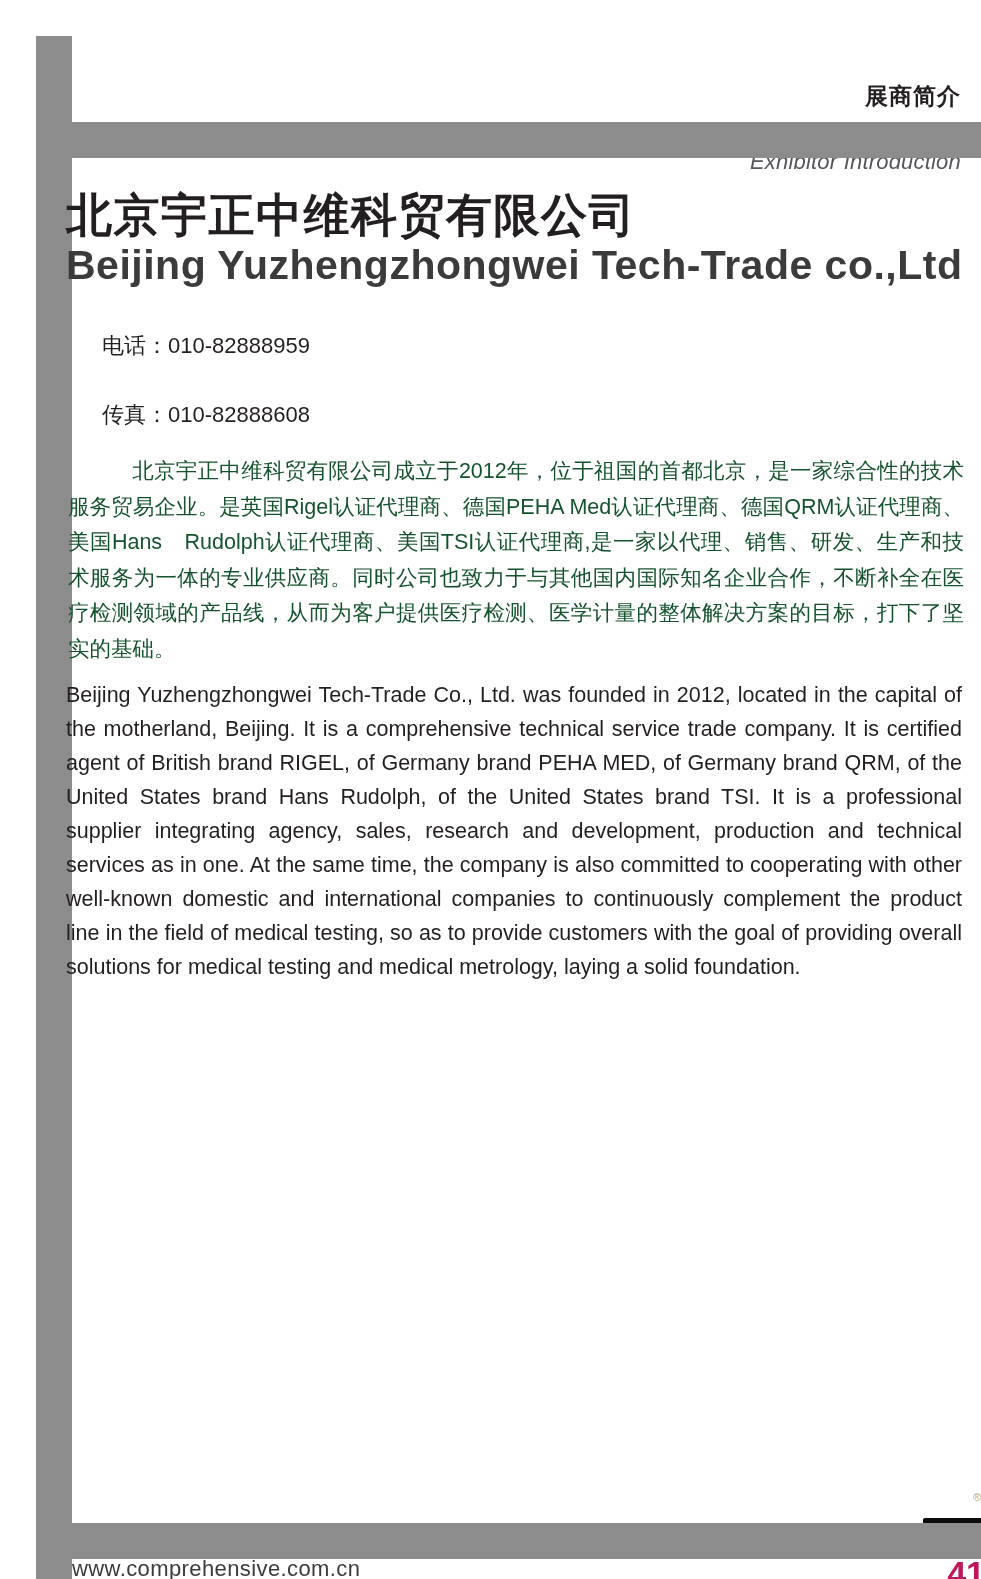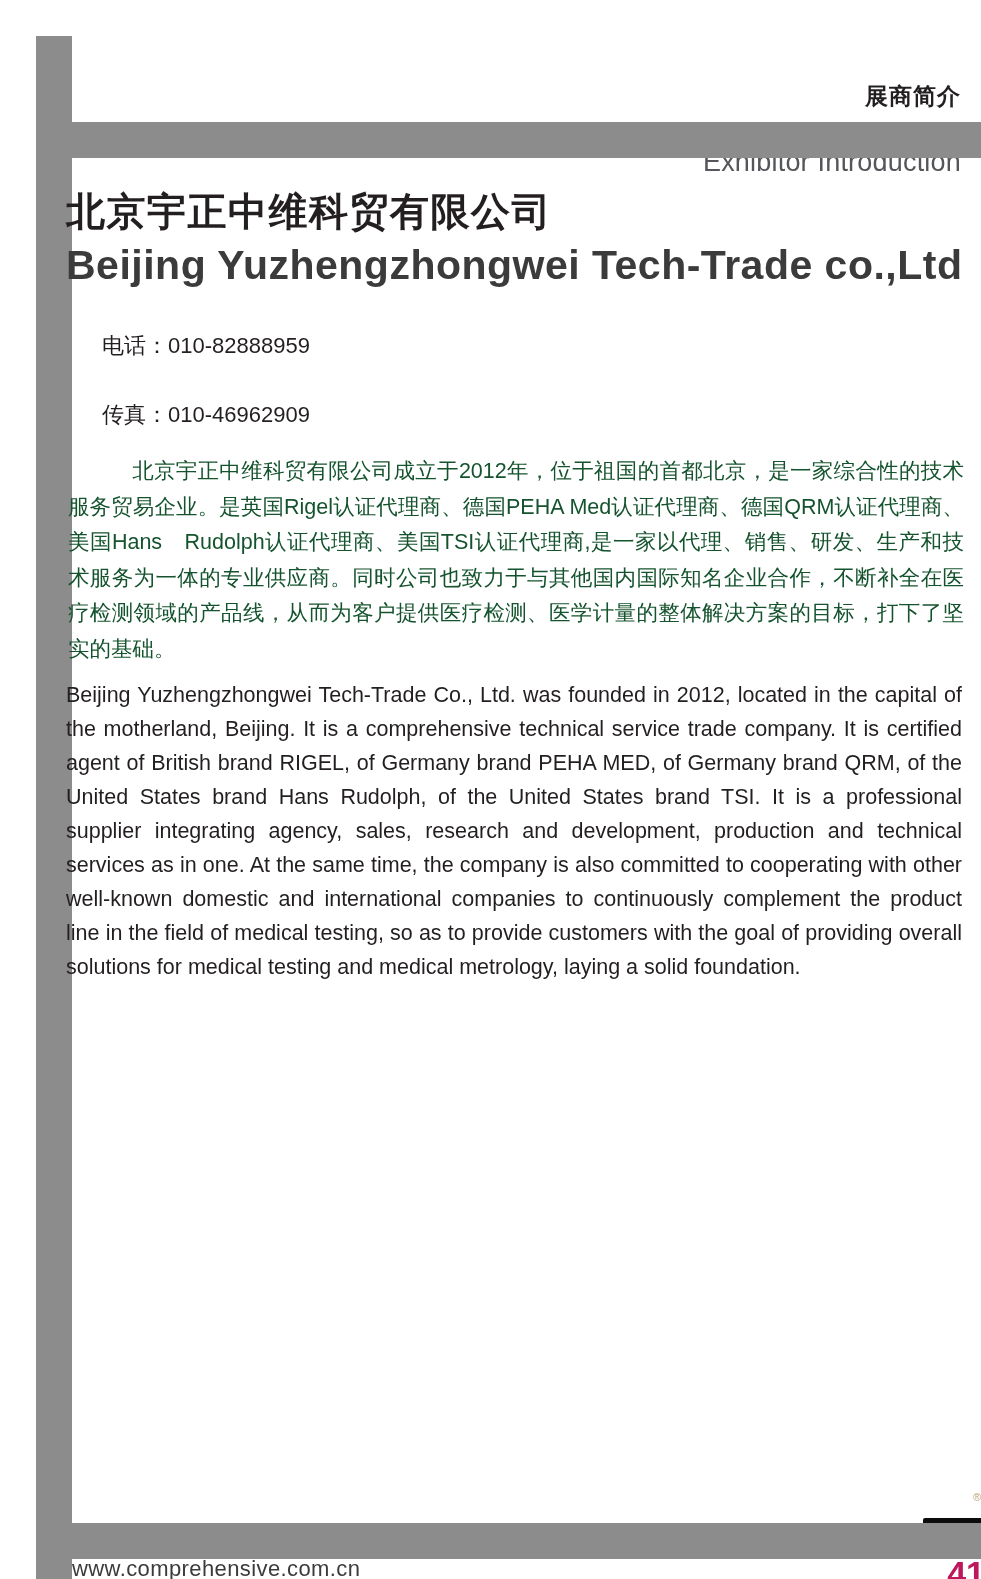--- a/index.html
+++ b/index.html
@@ -40,40 +40,41 @@
   }
   .header-cn {
     font-size: 23px;
     font-weight: bold;
     color: #231f20;
     letter-spacing: 1px;
     margin-top: 9px;
     line-height: 30px;
   }
   .header-en {
-    font-size: 27px;
+    font-size: 22px;
     color: #54565a;
     line-height: 30px;
     letter-spacing: 0.2px;
+    font-style: italic;
   }
   .header-rule {
     position: absolute;
     left: 5px;
     top: 86px;
     width: 976px;
     height: 3px;
     background: #8c8c8c;
   }
 
   
   .title-cn {
     position: absolute;
     left: 12px;
     top: 131px;
-    font-size: 39px;
+    font-size: 46px;
     font-weight: bold;
     color: #231f20;
     letter-spacing: 1.5px;
   }
   .title-en {
     position: absolute;
     left: 12px;
     top: 188px;
     font-size: 41px;
     font-weight: bold;
@@ -186,21 +187,21 @@
     <div class="header-cn">展商简介</div>
     <div class="header-en">Exhibitor Introduction</div>
   </div>
   <div class="header-rule"></div>
 
   <div class="title-cn">北京宇正中维科贸有限公司</div>
   <div class="title-en">Beijing Yuzhengzhongwei Tech-Trade co.,Ltd</div>
 
   <div class="contact">
     <div>电话：010-82888959</div>
-    <div>传真：010-46962909</div>
+    <div>传真：010-82888608</div>
   </div>
 
   <div class="body-cn"><span class="indent"></span><span>北京宇正中维科贸有限公司成立于2012年，位于祖国的首都北京，是一家综合性的技术服务贸易企业。是英国Rigel认证代理商、德国PEHA Med认证代理商、德国QRM认证代理商、美国Hans　Rudolph认证代理商、美国TSI认证代理商,是一家以代理、销售、研发、生产和技术服务为一体的专业供应商。同时公司也致力于与其他国内国际知名企业合作，不断补全在医疗检测领域的产品线，从而为客户提供医疗检测、医学计量的整体解决方案的目标，打下了坚实的基础。</span></div>
 
   <div class="body-en">Beijing Yuzhengzhongwei Tech-Trade Co., Ltd. was founded in 2012, located in the capital of the motherland, Beijing. It is a comprehensive technical service trade company. It is certified agent of  British brand RIGEL, of Germany brand PEHA MED, of Germany brand QRM, of the United States brand Hans Rudolph, of the United States brand TSI. It is a professional supplier integrating agency, sales, research and development, production and technical services as in one. At the same time, the company is also committed to cooperating with other well-known domestic and international companies to continuously complement the product line in the field of medical testing, so as to provide customers with the goal of providing overall solutions for medical testing and medical metrology, laying a solid foundation.</div>
 
   <div class="watermark">
     <span class="wm-reg">®</span>
     <span class="wm-box">图页网</span>
   </div>

